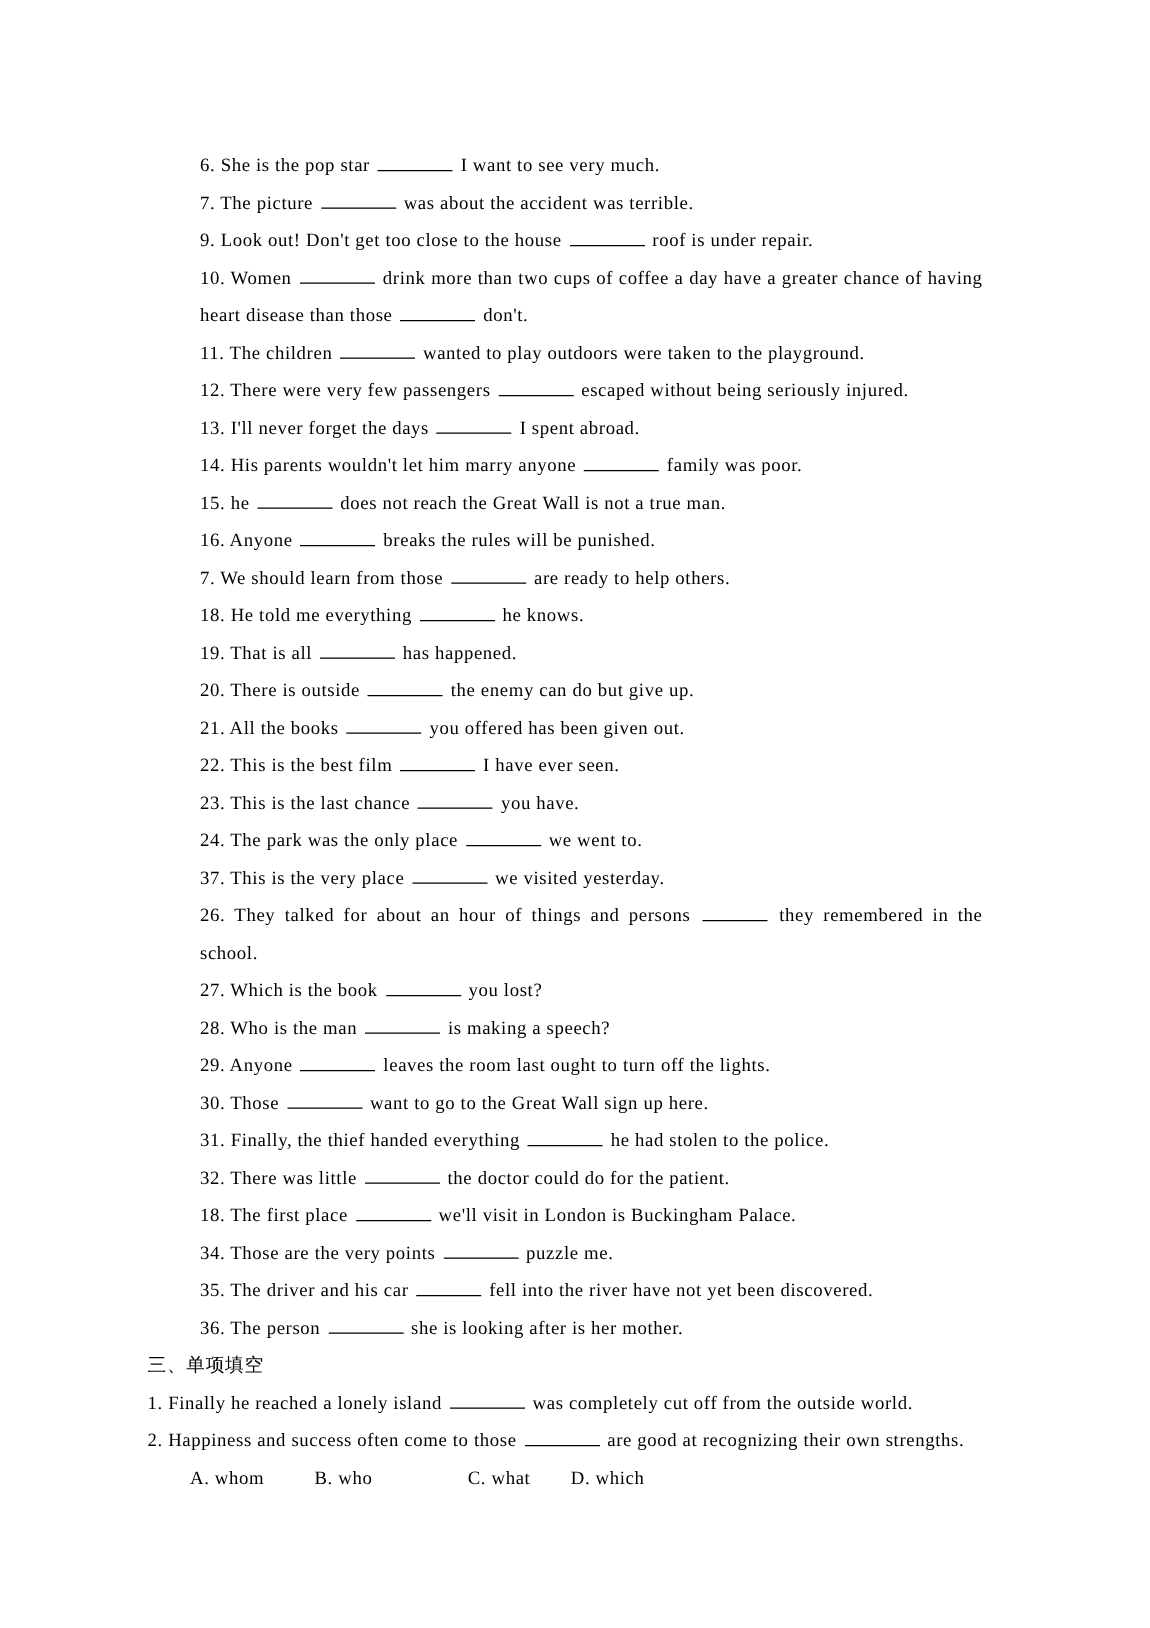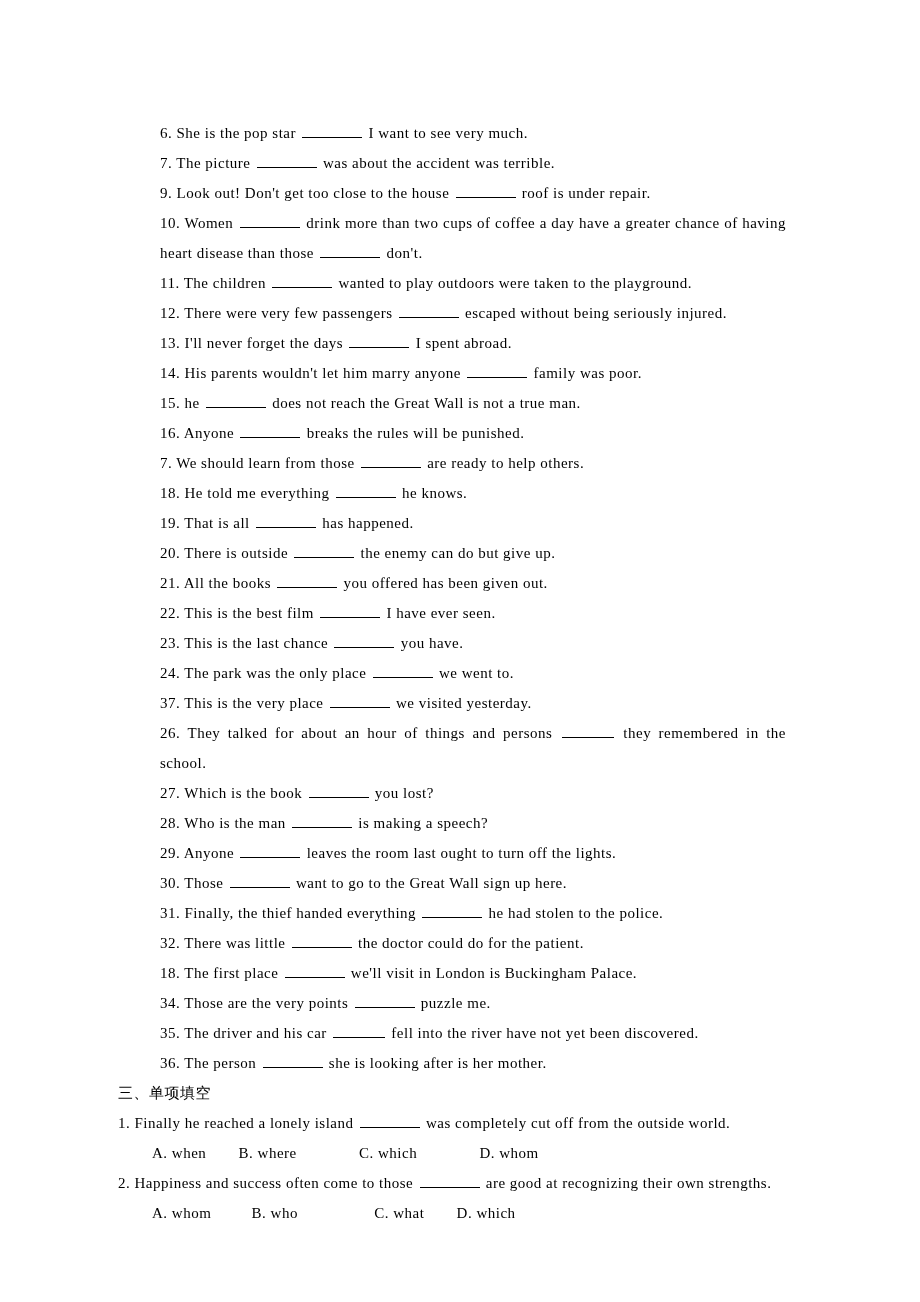--- a/index.html
+++ b/index.html
@@ -107,26 +107,20 @@
 
   <div class="q"><span>34. </span><span>Those are the very points </span><span class="blank"></span><span> puzzle me.</span></div>
 
   <div class="q"><span>35. </span><span>The driver and his car </span><span class="blank" style="min-width:52px"></span><span> fell into the river have not yet been discovered.</span></div>
 
   <div class="q"><span>36. </span><span>The person </span><span class="blank"></span><span> she is looking after is her mother.</span></div>
 
   <div class="section-heading">三、单项填空</div>
 
   <div class="mcq"><span>1. </span><span>Finally he reached a lonely island </span><span class="blank"></span><span> was completely cut off from the outside world.</span></div>
-  <div class="options">
-    <span class="opt" style="margin-right:28px">A. when</span>
-    <span class="opt" style="margin-right:58px">B. where</span>
-    <span class="opt" style="margin-right:58px">C. which</span>
-    <span class="opt">D. whom</span>
-  </div>
 
   <div class="mcq"><span>2. </span><span>Happiness and success often come to those </span><span class="blank"></span><span> are good at recognizing their own strengths.</span></div>
   <div class="options">
     <span class="opt" style="margin-right:36px">A. whom</span>
     <span class="opt" style="margin-right:72px">B. who</span>
     <span class="opt" style="margin-right:28px">C. what</span>
     <span class="opt">D. which</span>
   </div>
 
 </div>

